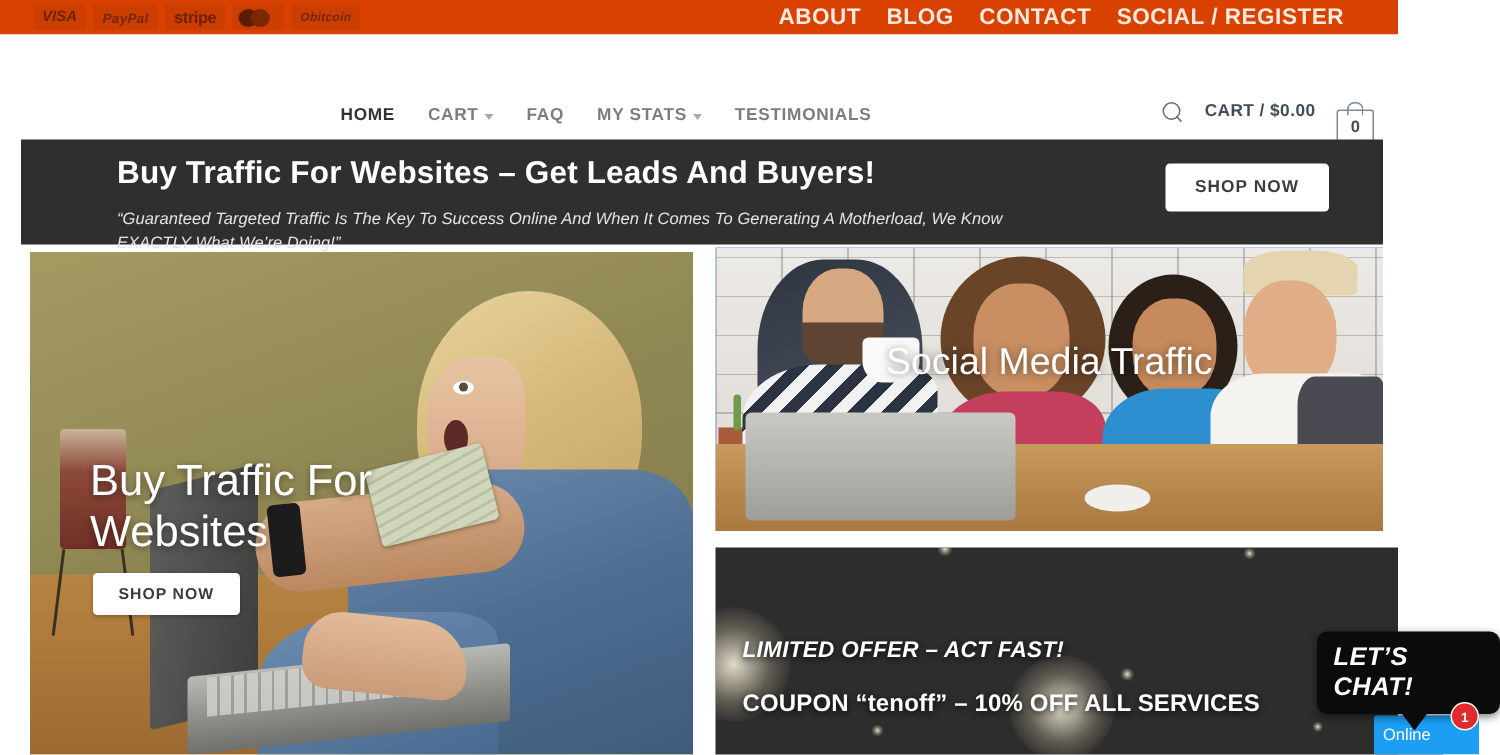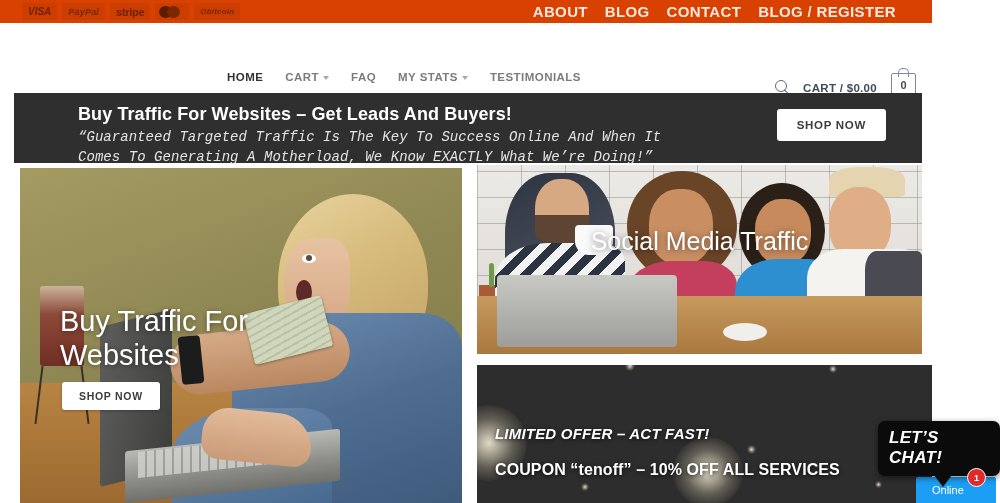--- a/index.html
+++ b/index.html
@@ -80,21 +80,21 @@
   .main-nav .item{
     display:flex;align-items:center;gap:4px;
     font-size:11.5px;font-weight:bold;letter-spacing:.45px;color:#7c7c7c;cursor:pointer;
   }
   .main-nav .item.active{color:#333;}
   .chev{
     width:0;height:0;border-left:3.5px solid transparent;border-right:3.5px solid transparent;
     border-top:4px solid #a9a9a9;display:inline-block;margin-top:2px;
   }
 
-  .header-right{position:absolute;right:18px;top:45px;display:flex;align-items:flex-end;gap:14px;}
+  .header-right{position:absolute;right:18px;top:45px;display:flex;align-items:flex-start;gap:14px;}
   .search-icon{width:14px;height:14px;position:relative;cursor:pointer;}
   .search-icon .ring{
     position:absolute;left:0;top:0;width:10px;height:10px;border:1.4px solid #5b6b7a;border-radius:50%;
   }
   .search-icon .handle{
     position:absolute;left:9px;top:9px;width:5px;height:1.4px;background:#5b6b7a;
     transform:rotate(45deg);transform-origin:left center;
   }
   .cart-txt{font-size:11.5px;font-weight:bold;color:#3f4d5a;letter-spacing:.3px;}
   .cart-bag{position:relative;width:23px;height:26px;cursor:pointer;}
@@ -108,26 +108,26 @@
     position:absolute;left:7px;top:0px;width:9px;height:8px;
     border:1.3px solid #7b8a99;border-bottom:none;border-radius:5px 5px 0 0;
   }
 
   
   .promo{
     position:absolute;left:14px;top:93px;width:908px;height:70px;
     background:#2f2f2f;
   }
   .promo-h{
-    position:absolute;left:64px;top:11px;color:#fff;font-size:18px;font-weight:600;
+    position:absolute;left:64px;top:11px;color:#fff;font-size:21px;font-weight:600;
     letter-spacing:.1px;
   }
   .promo-sub{
-    position:absolute;left:64px;top:34px;width:630px;color:#e4e4e4;
-    font-size:14px;font-style:italic;line-height:1.45;letter-spacing:.05px;font-family:Liberation Mono, monospace;
+    position:absolute;left:64px;top:46px;width:630px;color:#e4e4e4;
+    font-size:11px;font-style:italic;line-height:1.45;letter-spacing:.05px;
   }
   .promo-btn{
     position:absolute;right:36px;top:16px;
     background:#fff;color:#3c3c3c;border:none;border-radius:3px;
     padding:10px 20px;font-size:11.5px;font-weight:bold;letter-spacing:.7px;
     cursor:pointer;font-family:"Liberation Sans",sans-serif;
   }
 
   
   .card{position:absolute;overflow:hidden;}
@@ -268,21 +268,21 @@
     position:absolute;left:878px;top:421px;background:#0b0b0b;border-radius:7px;
     padding:7px 11px 8px 11px;color:#fff;font-size:17px;font-weight:bold;font-style:italic;
     letter-spacing:.3px;box-shadow:0 2px 6px rgba(0,0,0,.5);z-index:30;
   }
   .chat-bubble:after{
     content:'';position:absolute;left:56px;bottom:-11px;width:0;height:0;
     border-left:9px solid transparent;border-right:9px solid transparent;border-top:12px solid #0b0b0b;
   }
   .chat-btn{
     position:absolute;left:916px;top:477px;width:64px;height:26px;background:#1b9ef3;
-    color:#fff;font-size:11px;display:flex;align-items:center;padding-left:16px;
+    color:#fff;font-size:11px;display:flex;align-items:center;padding-left:6px;
     border-radius:2px 2px 0 0;z-index:28;cursor:pointer;
   }
   .chat-badge{
     position:absolute;left:967px;top:468px;width:17px;height:17px;border-radius:50%;
     background:#e02b2b;color:#fff;font-size:9px;font-weight:bold;
     display:flex;align-items:center;justify-content:center;z-index:32;
     border:1.5px solid #fff;
   }
 
   
@@ -303,21 +303,21 @@
             <i class="a"></i>
             <i class="b"></i>
           </span>
       </div>
       <div class="pay-chip btc">Obitcoin</div>
     </div>
     <div class="top-nav">
       <a href="#">ABOUT</a>
       <a href="#">BLOG</a>
       <a href="#">CONTACT</a>
-      <a href="#">BLOG / REGISTER</a>
+      <a href="#">SOCIAL / REGISTER</a>
     </div>
   </div>
 
   <div class="header">
 
 
     <div class="main-nav">
       <div class="item active">
         <span>HOME</span>
       </div>

